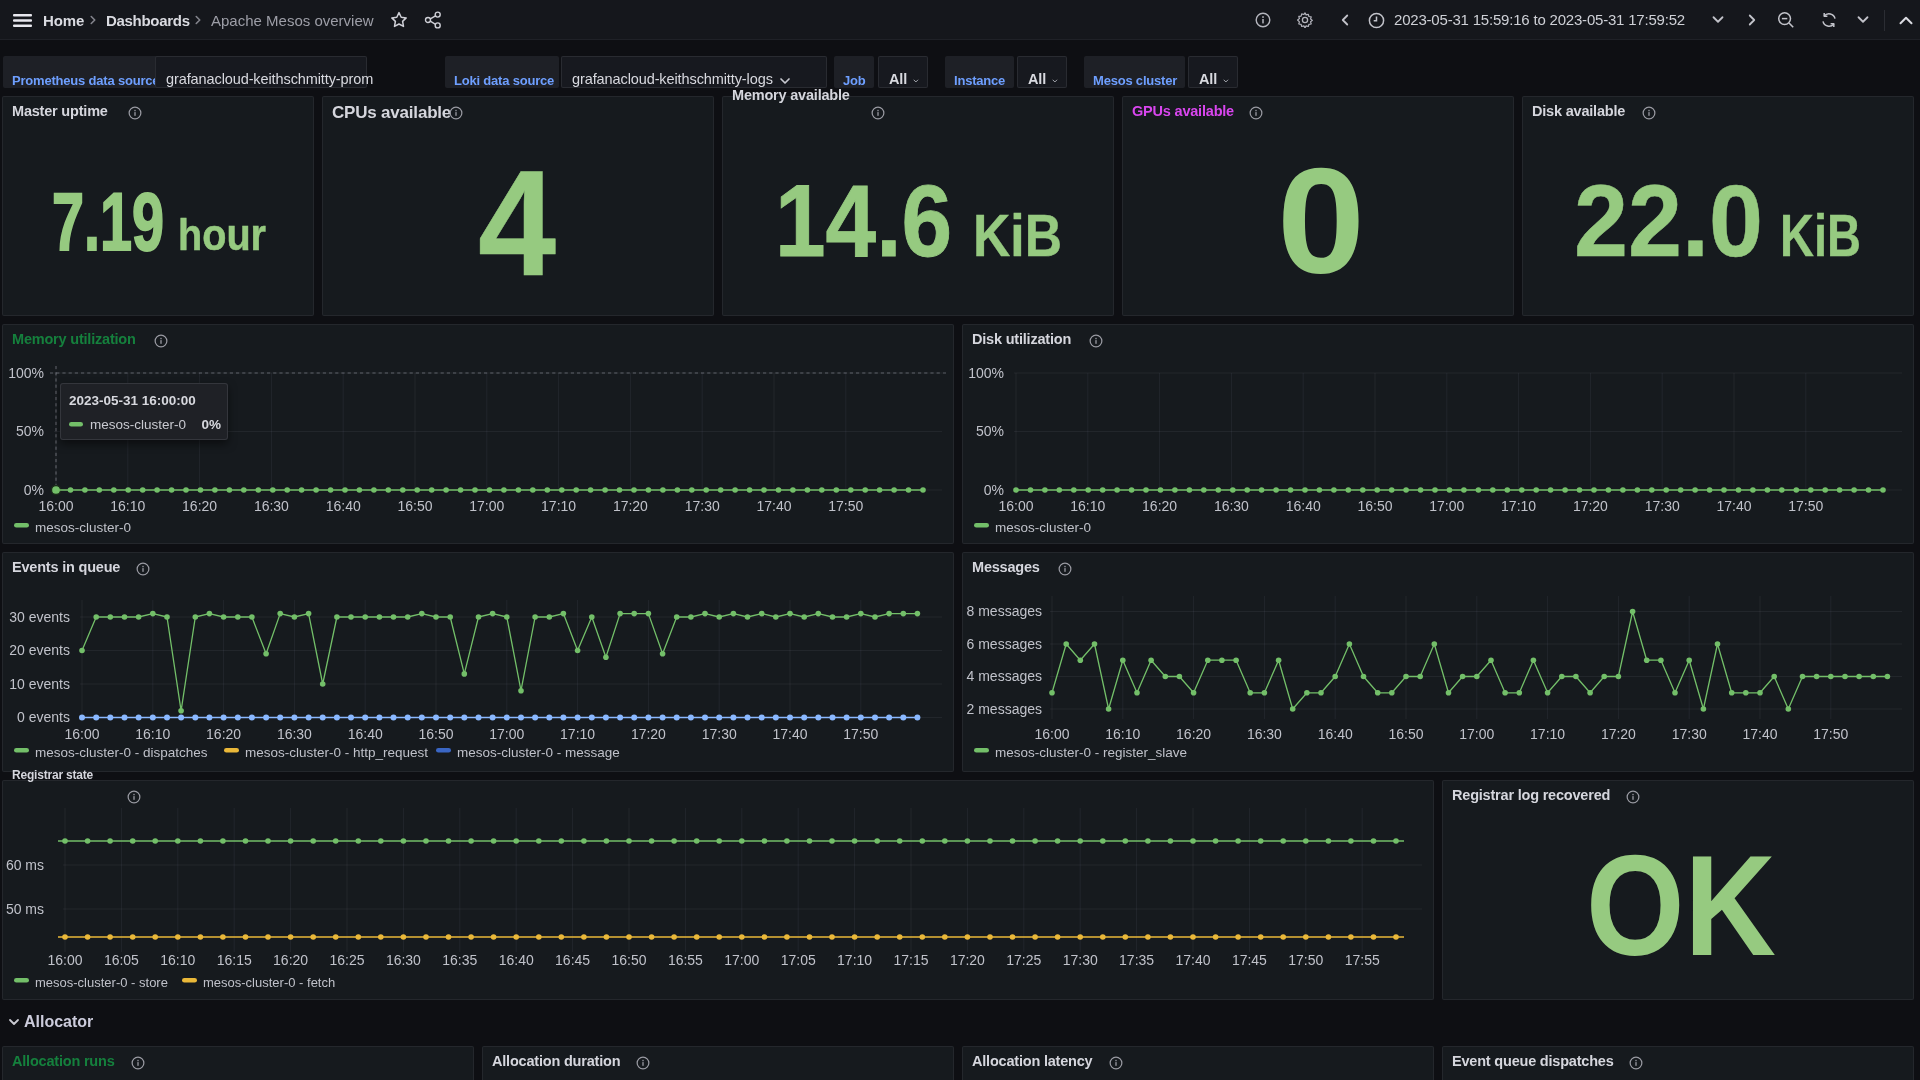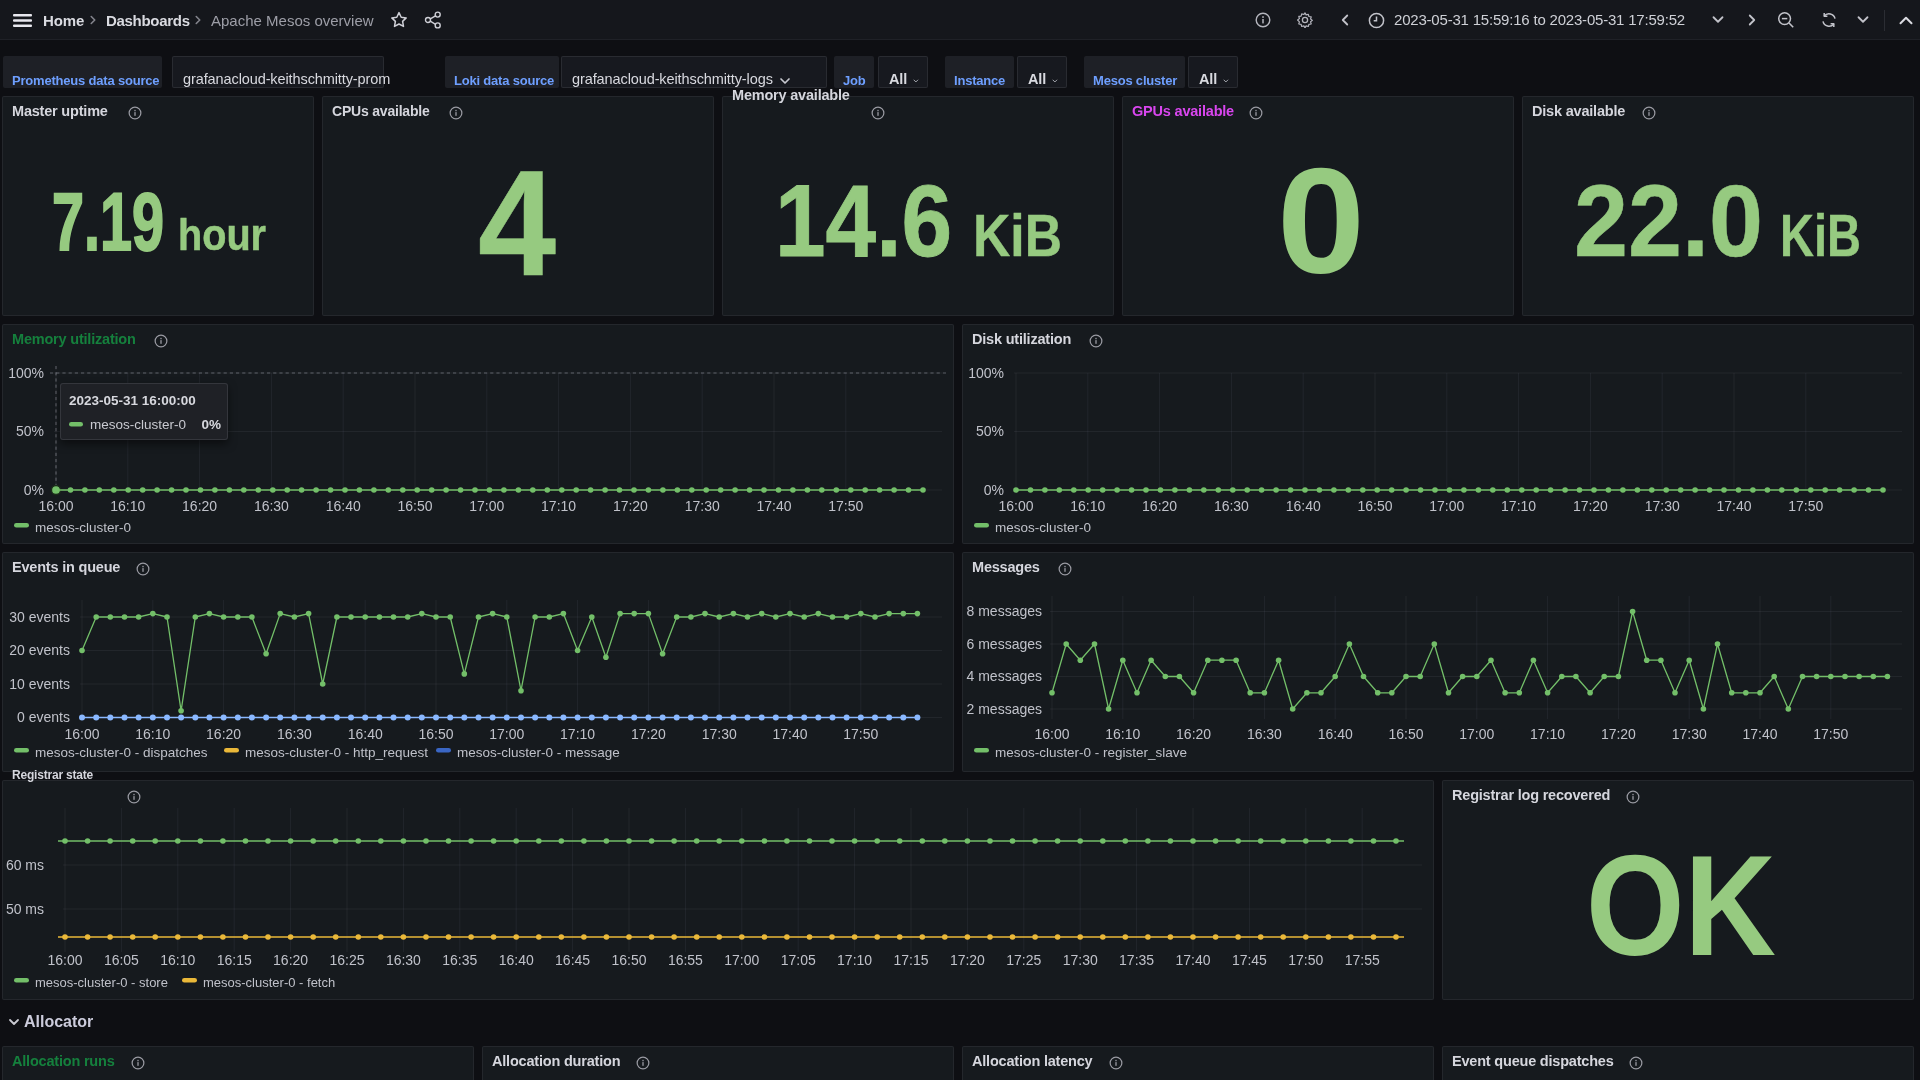--- a/index.html
+++ b/index.html
@@ -78,21 +78,21 @@
 <svg class="abs" style="left:1856px;top:13px" width="14" height="14" viewBox="0 0 14 14" fill="none">
     <polyline points="2.5,4.25 7,8.75 11.5,4.25" stroke="#c2c3ca" stroke-width="1.8" fill="none" stroke-linecap="round" stroke-linejoin="round"></polyline>
   </svg>
 <div class="abs" style="left:1884px;top:10px;width:1px;height:21px;background:rgba(204,204,220,0.12)"></div>
 <svg class="abs" style="left:1898px;top:13px" width="16" height="14" viewBox="0 0 16 14" fill="none">
     <polyline points="2.5,10.25 8,4.75 13.5,10.25" stroke="#dadbe1" stroke-width="2.0" fill="none" stroke-linecap="round" stroke-linejoin="round"></polyline>
   </svg>
 <div class="chip chip-l" style="left:3px;width:159px">
     <span>Prometheus data source</span>
   </div>
-<div class="chip chip-v" style="left:172px;width:212px">
+<div class="chip chip-v" style="left:155px;width:212px">
     <span>grafanacloud-keithschmitty-prom</span>
     <svg class="caret" viewBox="0 0 12 12">
       <polyline points="2.0,4.0 6,8.0 10.0,4.0" stroke="#c7c8cf" stroke-width="1.7" fill="none" stroke-linecap="round" stroke-linejoin="round"></polyline>
     </svg>
   </div>
 <div class="chip chip-l" style="left:445px;width:114px">
     <span>Loki data source</span>
   </div>
 <div class="chip chip-v" style="left:561px;width:266px">
     <span>grafanacloud-keithschmitty-logs</span>
@@ -131,21 +131,21 @@
 <div class="panel" style="left:322px;top:96px;width:392px;height:220px"></div>
 <div class="panel" style="left:722px;top:96px;width:392px;height:220px"></div>
 <div class="panel" style="left:1122px;top:96px;width:392px;height:220px"></div>
 <div class="panel" style="left:1522px;top:96px;width:392px;height:220px"></div>
 <div class="abs" style="left:12px;top:103px;font-size:14.5px;font-weight:700;color:#d5d6dd;letter-spacing:-0.2px">Master uptime</div>
 <svg class="abs" style="left:128px;top:106px" width="14" height="14" viewBox="0 0 16 16">
     <circle cx="8" cy="8" r="6.7" stroke="#9a9ba3" stroke-width="1.4" fill="none"></circle>
     <rect x="7.25" y="7" width="1.5" height="4.2" fill="#9a9ba3"></rect>
     <rect x="7.25" y="4.4" width="1.5" height="1.6" fill="#9a9ba3"></rect>
   </svg>
-<div class="abs" style="left:332px;top:103px;font-size:14px;font-weight:700;color:#d5d6dd;letter-spacing:-0.2px">CPUs available</div>
+<div class="abs" style="left:332px;top:103px;font-size:17px;font-weight:700;color:#d5d6dd;letter-spacing:-0.2px">CPUs available</div>
 <svg class="abs" style="left:449px;top:106px" width="14" height="14" viewBox="0 0 16 16">
     <circle cx="8" cy="8" r="6.7" stroke="#9a9ba3" stroke-width="1.4" fill="none"></circle>
     <rect x="7.25" y="7" width="1.5" height="4.2" fill="#9a9ba3"></rect>
     <rect x="7.25" y="4.4" width="1.5" height="1.6" fill="#9a9ba3"></rect>
   </svg>
 <div class="abs" style="left:732px;top:87px;font-size:14.5px;font-weight:700;color:#d5d6dd;letter-spacing:-0.2px">Memory available</div>
 <svg class="abs" style="left:871px;top:106px" width="14" height="14" viewBox="0 0 16 16">
     <circle cx="8" cy="8" r="6.7" stroke="#9a9ba3" stroke-width="1.4" fill="none"></circle>
     <rect x="7.25" y="7" width="1.5" height="4.2" fill="#9a9ba3"></rect>
     <rect x="7.25" y="4.4" width="1.5" height="1.6" fill="#9a9ba3"></rect>

